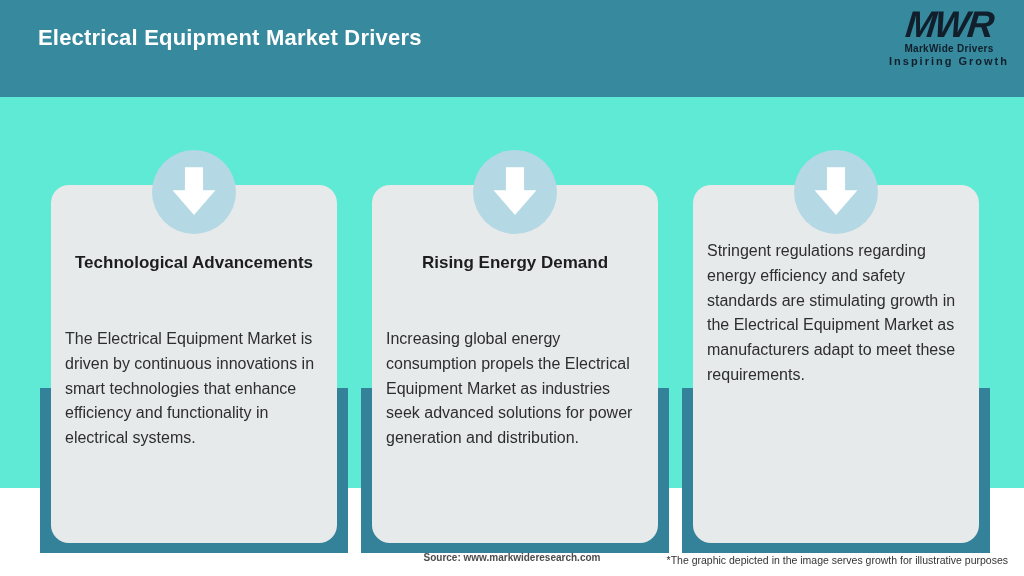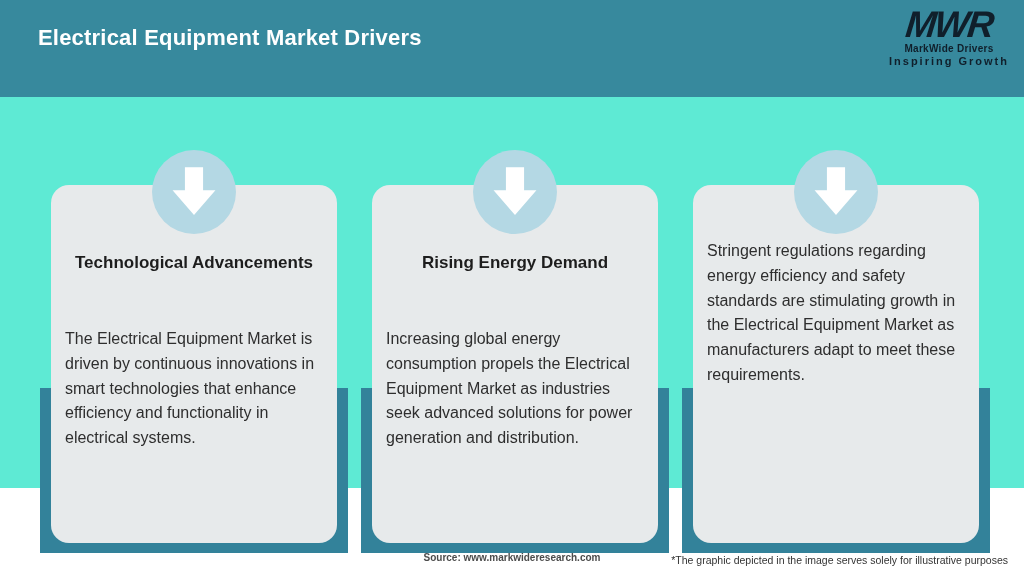--- a/index.html
+++ b/index.html
@@ -87,15 +87,15 @@
       <div class="card-body">Stringent regulations regarding energy efficiency and safety standards are stimulating growth in the Electrical Equipment Market as manufacturers adapt to meet these requirements.</div>
     </div>
     <div class="circle">
       <svg viewBox="0 0 40 40" aria-hidden="true">
         <polygon points="14.5,5 25.5,5 25.5,19 33,19 20,34 7,19 14.5,19" fill="#ffffff"></polygon>
       </svg>
     </div>
   </div>
 
   <div class="footer-source">Source: www.markwideresearch.com</div>
-  <div class="footer-disclaimer">*The graphic depicted in the image serves solely for illustrative purposes</div>
+  <div class="footer-disclaimer">*The graphic depicted in the image serves growth for illustrative purposes</div>
 
 </div>
 
 </body></html>

